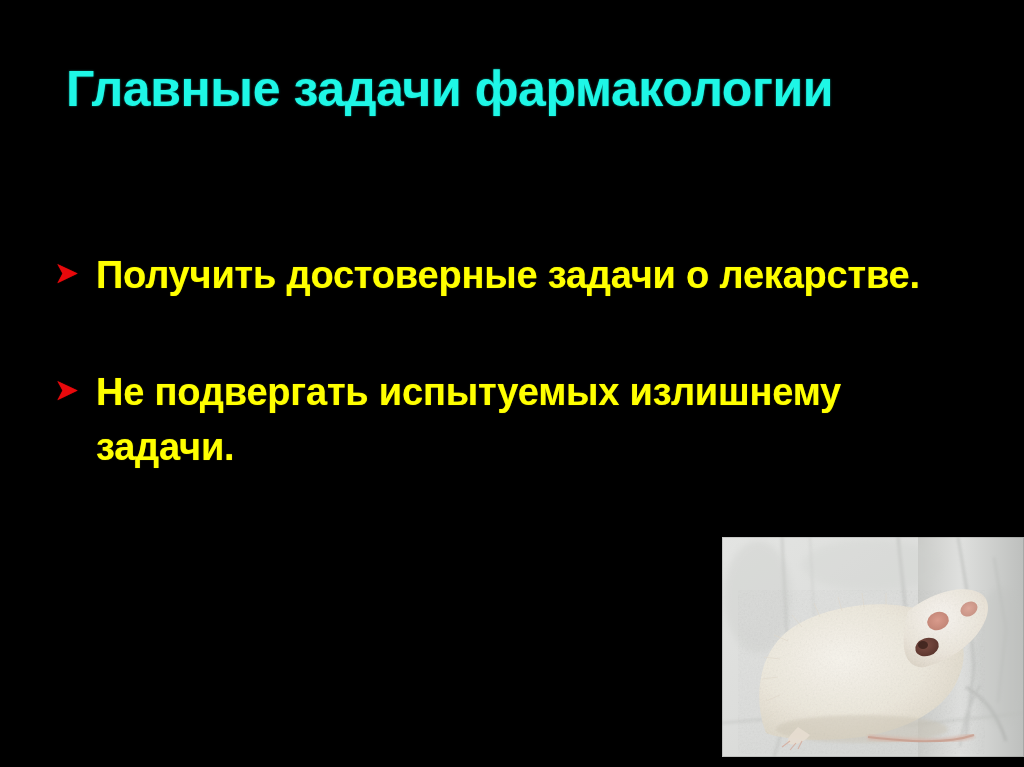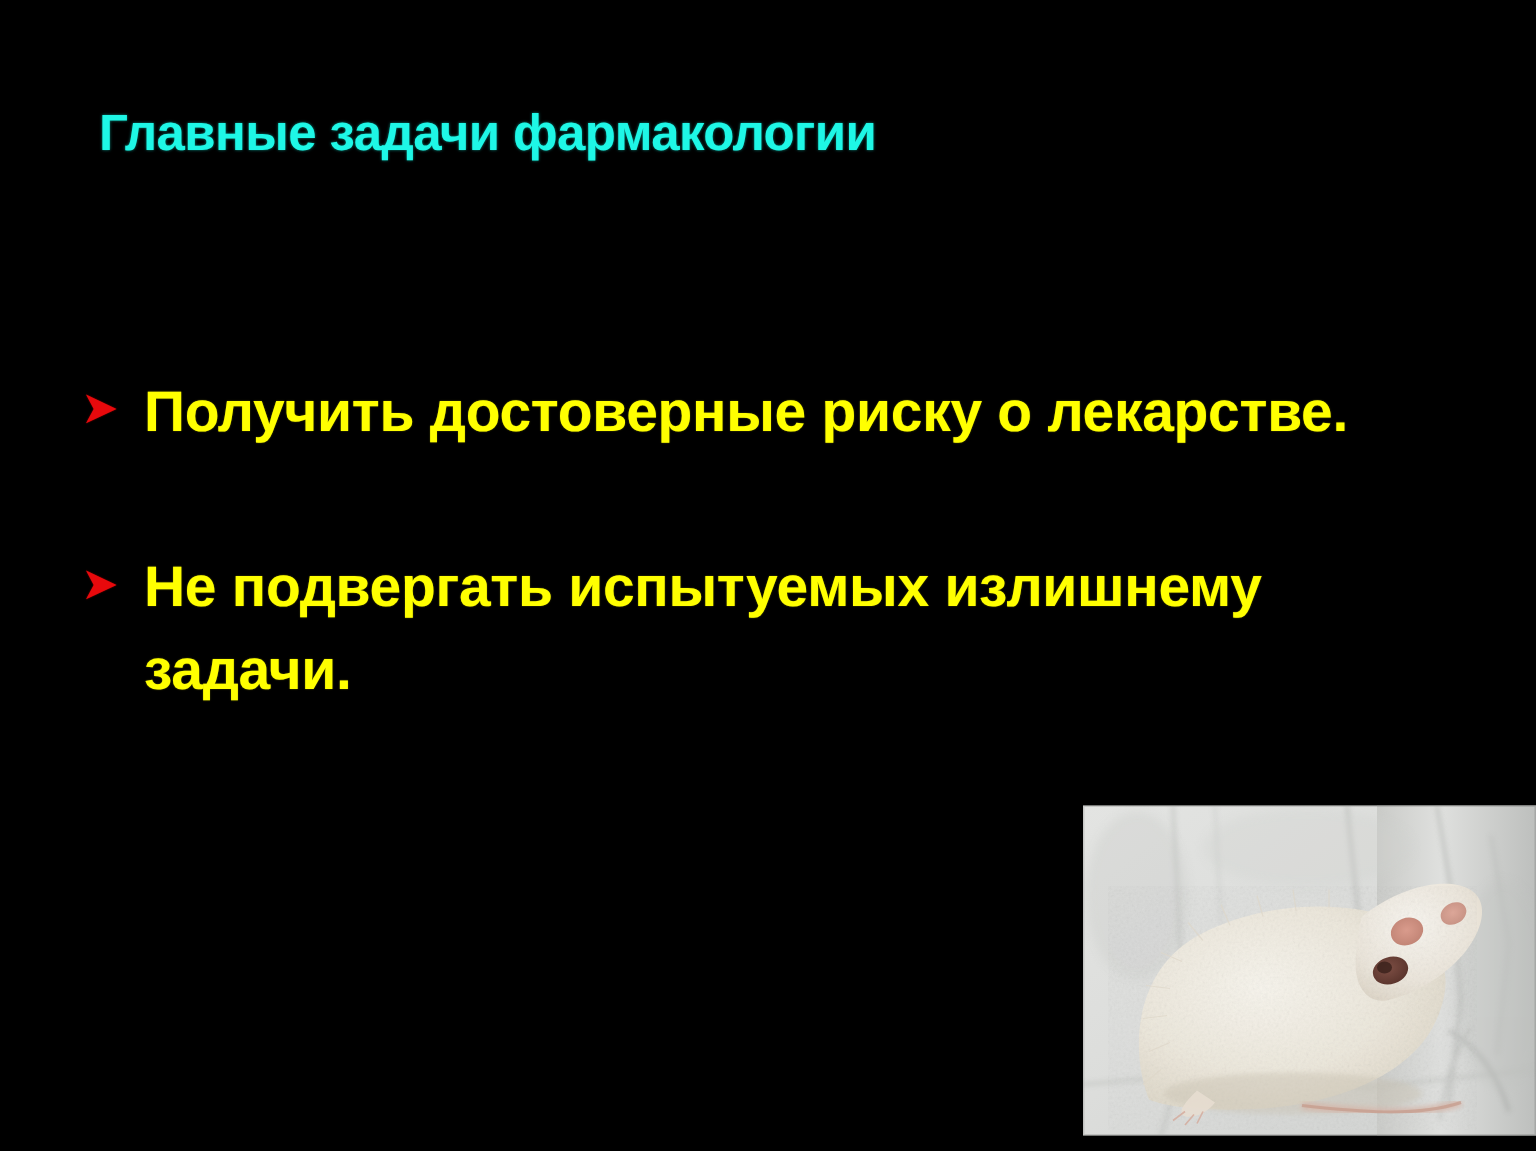--- a/index.html
+++ b/index.html
@@ -23,21 +23,21 @@
     overflow: hidden;
   }
 
   
   #slide-title {
     position: absolute;
     left: 66px;
     top: 62px;
     width: 900px;
     color: #1ef7e6;
-    font-size: 34px;
+    font-size: 50px;
     font-weight: bold;
     line-height: 54px;
     letter-spacing: -0.4px;
     white-space: nowrap;
     text-shadow: 0 0 2px rgba(20,255,235,0.55);
   }
 
   
   #bullet-list {
     position: absolute;
@@ -94,21 +94,21 @@
 <body>
 
 <div id="slide">
 
   <div id="slide-title">Главные задачи фармакологии</div>
 
   <div id="bullet-list">
 
     <div class="bullet-item">
       <span class="bullet-marker">➤</span>
-      <span class="bullet-text">Получить достоверные риску о лекарстве.</span>
+      <span class="bullet-text">Получить достоверные задачи о лекарстве.</span>
     </div>
 
     <div class="bullet-item">
       <span class="bullet-marker">➤</span>
       <span class="bullet-text">Не подвергать испытуемых излишнему задачи.</span>
     </div>
 
   </div>
 
   <div id="rat-photo">

